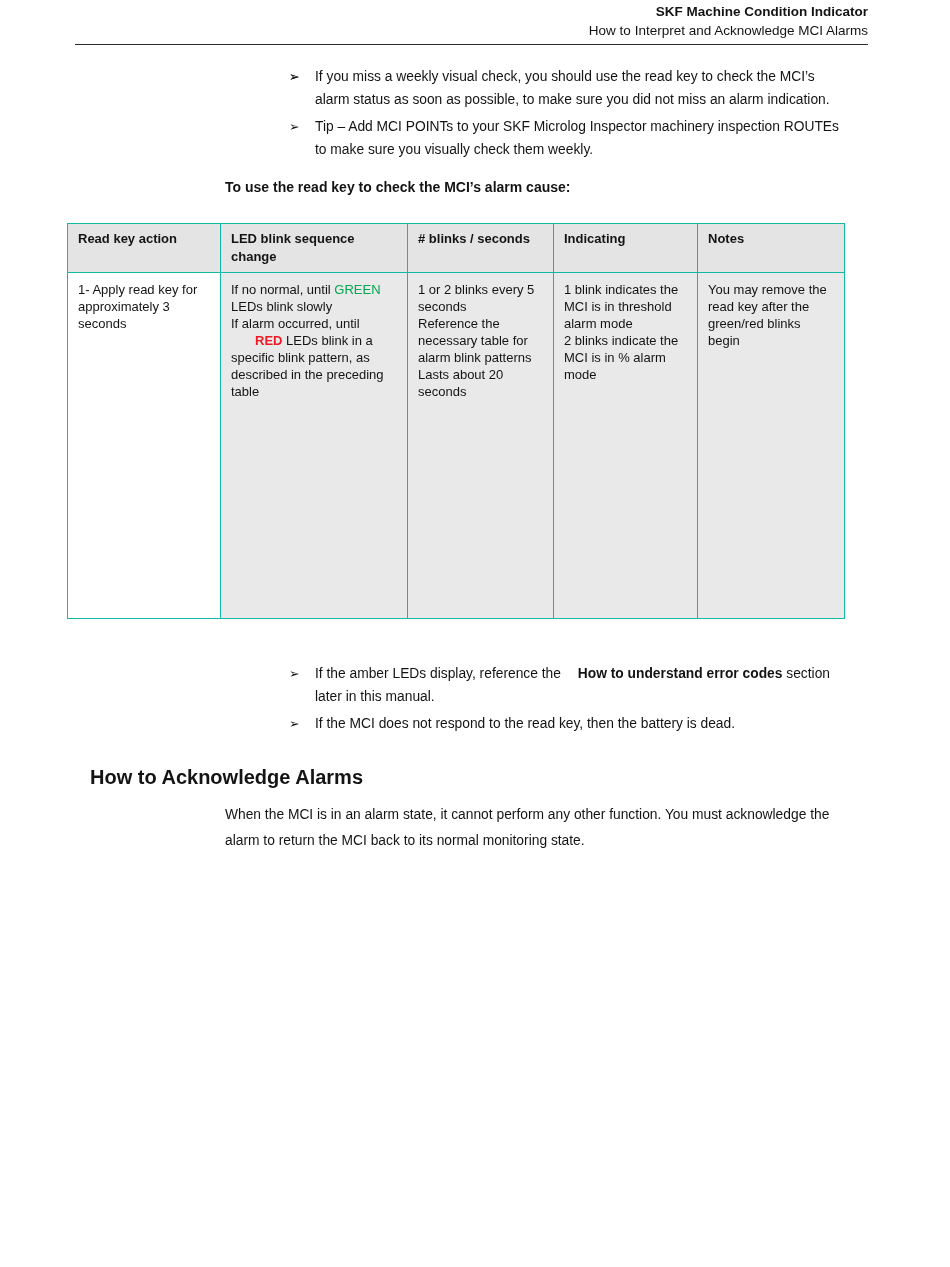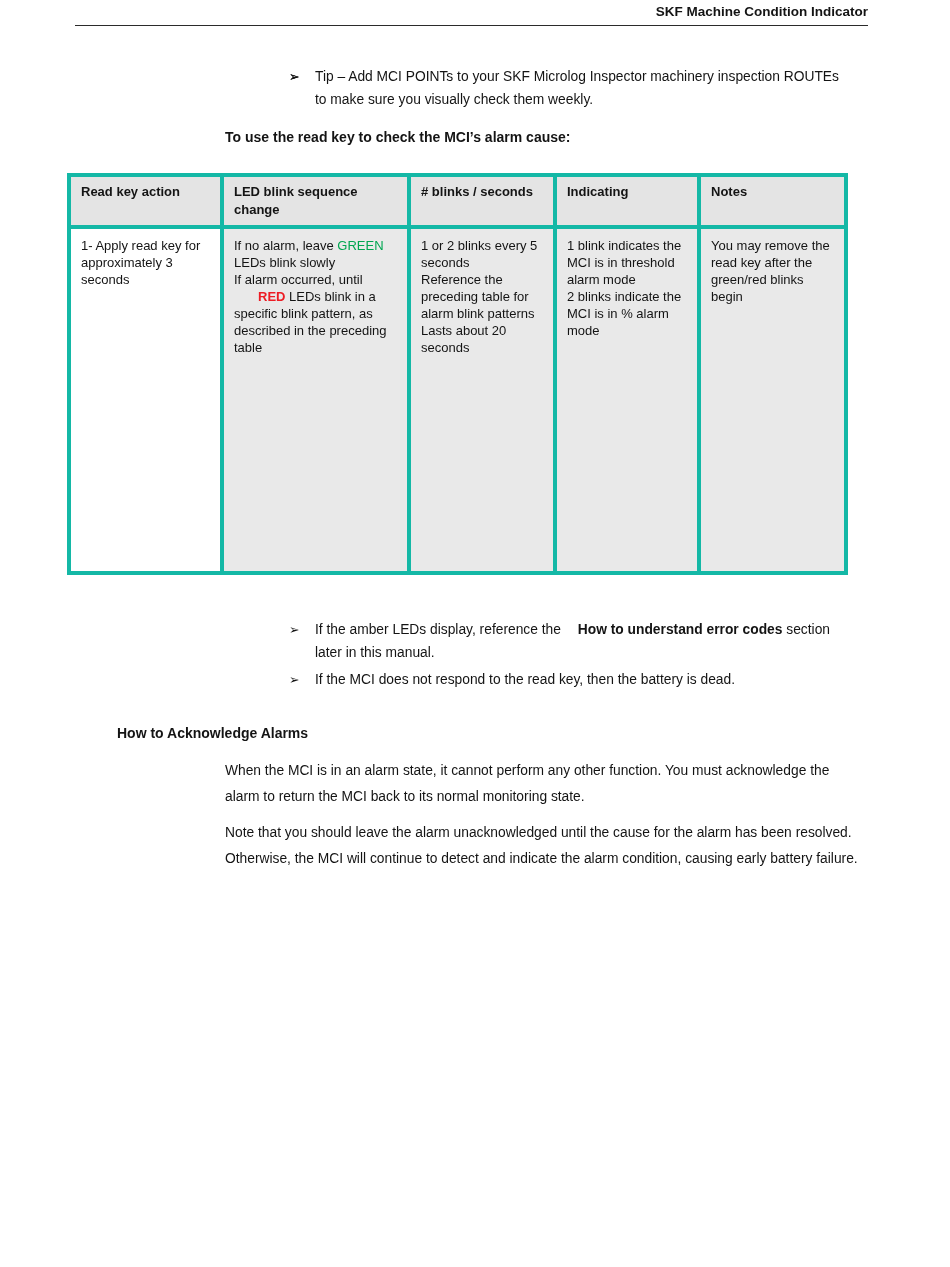--- a/index.html
+++ b/index.html
@@ -42,21 +42,21 @@
   .table-intro { margin: 16px 0 0 225px; font-weight: bold; font-size: 14px; line-height: 20px; }
 
   table.alarm-table {
     margin: 26px 0 0 67px;
     border-collapse: collapse;
     table-layout: fixed;
     width: 777px;
     font-size: 13px;
   }
   .alarm-table th, .alarm-table td {
-    border: 4px solid #14b8a6;
+    border: 1px solid #14b8a6;
     vertical-align: top;
     text-align: left;
     padding: 8px 10px;
   }
   .alarm-table th {
     background: #e4e4e4;
     font-weight: bold;
     line-height: 18px;
     padding-top: 6px;
     padding-bottom: 6px;
@@ -66,21 +66,21 @@
   .alarm-table p { margin: 0; }
   .gap-led   { margin-top: 122px; }
   .gap-blinks{ margin-top: 146px; }
   .gap-lasts { margin-top: 26px; }
   .gap-small { margin-top: 6px; }
 
   .text-green { color: var(--green, #00a651); }
   .text-red   { color: var(--red, #ed1c24); font-weight: bold; margin-left: 24px; }
   .bold-inline { font-weight: bold; padding-left: 13px; }
 
-  .section-heading { margin: 30px 0 0 117px; font-size: 14px; font-weight: bold; line-height: 22px; }
+  .section-heading { margin: 30px 0 0 90px; font-size: 20px; font-weight: bold; line-height: 22px; }
   .para { margin: 14px 0 0 225px; width: 640px; font-size: 13.8px; line-height: 26px; }
   .para.second { margin-top: 10px; }
 
   .footer {
     position: absolute;
     top: 1218px;
     left: 75px;
     width: 793px;
     border-top: 1px solid #2b2b2b;
     padding-top: 5px;
@@ -91,30 +91,32 @@
     line-height: 20px;
   }
 </style>
 </head>
 <body>
 
 <div class="page">
 
   <div class="header">
     <div class="header-title">SKF Machine Condition Indicator</div>
+    <div class="header-subtitle">How to Interpret and Acknowledge MCI Alarms</div>
   </div>
 
   <div class="content">
 
     <div class="bullet-list">
       <div class="bullet">
         <span class="bullet-marker">➢</span>
       </div>
       <div class="bullet">
         <span class="bullet-marker">➢</span>
+        <span>If you miss a weekly visual check, you should use the read key to check the MCI’s alarm status as soon as possible, to make sure you did not miss an alarm indication.</span>
       </div>
       <div class="bullet">
         <span class="bullet-marker">➢</span>
         <span>Tip – Add MCI POINTs to your SKF Microlog Inspector machinery inspection ROUTEs to make sure you visually check them weekly.</span>
       </div>
     </div>
 
     <div class="table-intro">To use the read key to check the MCI’s alarm cause:</div>
 
     <table class="alarm-table">
@@ -133,26 +135,26 @@
           <th>Indicating</th>
           <th>Notes</th>
         </tr>
       </thead>
       <tbody>
         <tr>
           <td>
             <p>1- Apply read key for approximately 3 seconds</p>
           </td>
           <td class="shaded">
-            <p><span>If no alarm, leave </span><span class="text-green">GREEN</span><span> LEDs blink slowly</span></p>
+            <p><span>If no normal, until </span><span class="text-green">GREEN</span><span> LEDs blink slowly</span></p>
             <p class="gap-led"><span>If alarm occurred, until </span><span class="text-red">RED</span><span> LEDs blink in a specific blink pattern, as described in the preceding table</span></p>
           </td>
           <td class="shaded">
             <p>1 or 2 blinks every 5 seconds</p>
-            <p class="gap-blinks">Reference the preceding table for alarm blink patterns</p>
+            <p class="gap-blinks">Reference the necessary table for alarm blink patterns</p>
             <p class="gap-lasts">Lasts about 20 seconds</p>
           </td>
           <td class="shaded">
             <p>1 blink indicates the MCI is in threshold alarm mode</p>
             <p class="gap-small">2 blinks indicate the MCI is in % alarm mode</p>
           </td>
           <td class="shaded">
             <p>You may remove the read key after the green/red blinks begin</p>
           </td>
         </tr>
@@ -166,21 +168,20 @@
       </div>
       <div class="bullet">
         <span class="bullet-marker">➢</span>
         <span>If the MCI does not respond to the read key, then the battery is dead.</span>
       </div>
     </div>
 
     <div class="section-heading">How to Acknowledge Alarms</div>
 
     <p class="para">When the MCI is in an alarm state, it cannot perform any other function.  You must acknowledge the alarm to return the MCI back to its normal monitoring state.</p>
-    <p class="para second">Note that you should leave the alarm unacknowledged until the cause for the alarm has been resolved.  Otherwise, the MCI will continue to detect and indicate the alarm condition, causing early battery failure.</p>
 
   </div>
 
   <div class="footer">
     <div>
       <div>SKF Machine Condition Indicator</div>
       <div>User Manual</div>
     </div>
     <div>15</div>
   </div>

